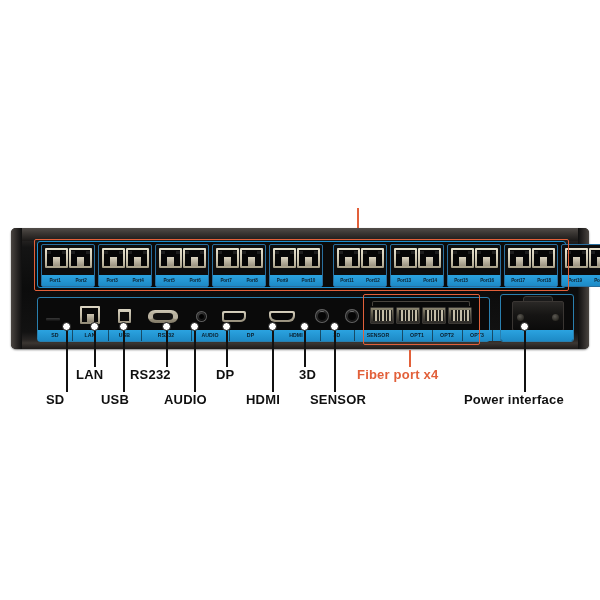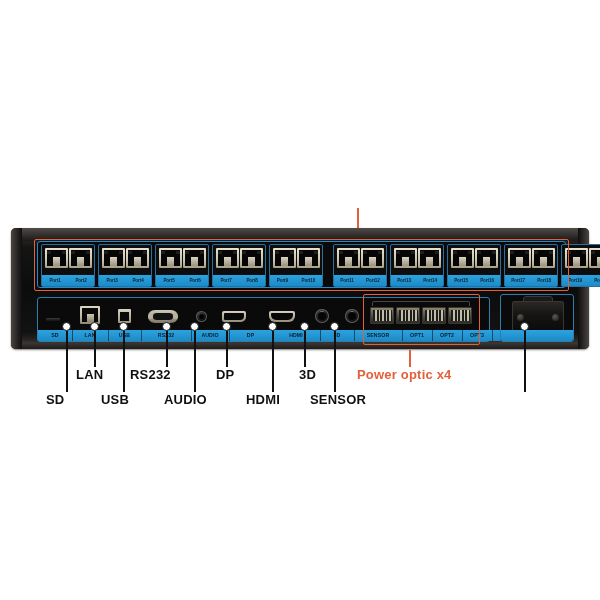--- a/index.html
+++ b/index.html
@@ -538,21 +538,22 @@
   <div class="lead-line" style="left:304px;top:331px;height:36px;"></div>
   <div class="lead-line" style="left:334px;top:331px;height:61px;"></div>
   <div class="lead-line" style="left:524px;top:331px;height:61px;"></div>
 
   <div class="lead-line orange" style="left:409px;top:350px;height:17px;"></div>
 
   <div class="callout-black" style="left:76px;top:367px;">LAN</div>
   <div class="callout-black" style="left:130px;top:367px;">RS232</div>
   <div class="callout-black" style="left:216px;top:367px;">DP</div>
   <div class="callout-black" style="left:299px;top:367px;">3D</div>
-  <div class="callout-orange" style="left:357px;top:367px;">Power optic x4</div>
+  <div class="callout-orange" style="left:357px;top:367px;">Fiber port x4</div>
 
   <div class="callout-black" style="left:46px;top:392px;">SD</div>
   <div class="callout-black" style="left:101px;top:392px;">USB</div>
   <div class="callout-black" style="left:164px;top:392px;">AUDIO</div>
   <div class="callout-black" style="left:246px;top:392px;">HDMI</div>
   <div class="callout-black" style="left:310px;top:392px;">SENSOR</div>
+  <div class="callout-black" style="left:464px;top:392px;">Power interface</div>
 
 </div>
 
 </body></html>

